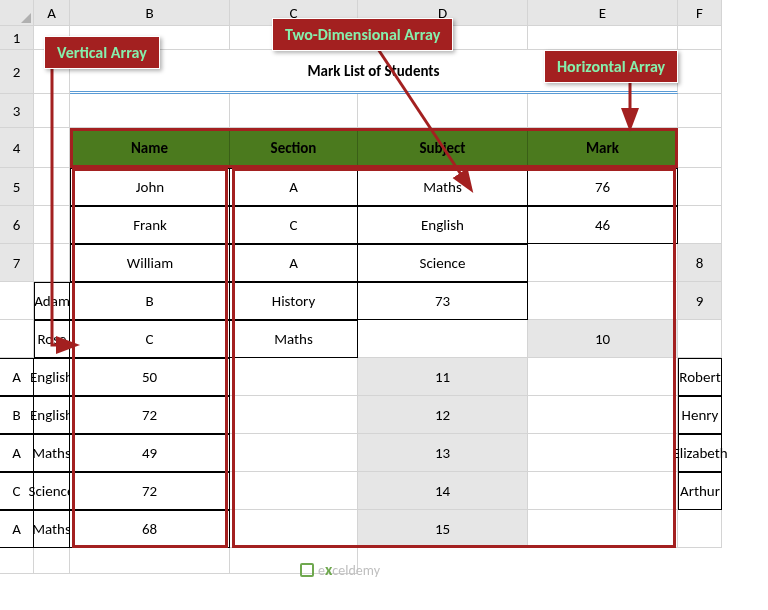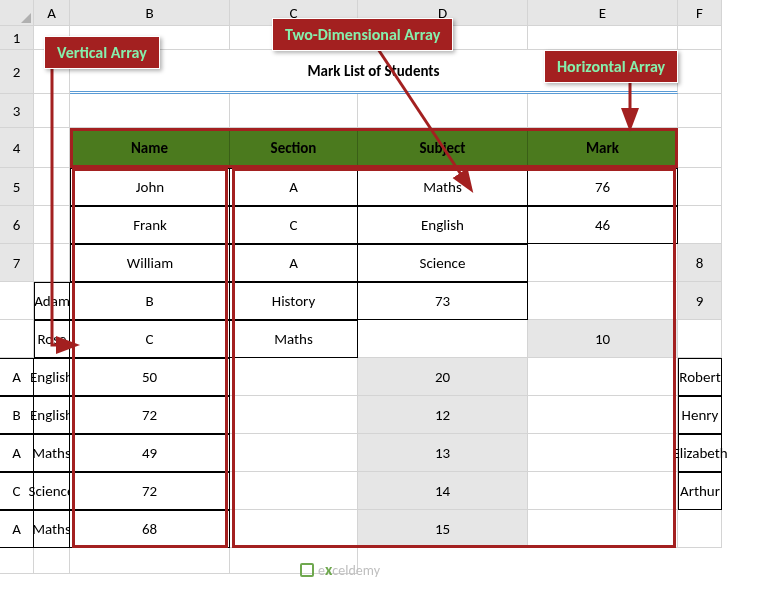--- a/index.html
+++ b/index.html
@@ -182,21 +182,21 @@
     <div class="tcell first-col">Rose</div>
     <div class="tcell">C</div>
     <div class="tcell">Maths</div>
     <div></div>
     <div class="rowhead">10</div>
     <div></div>
     <div class="tcell">A</div>
     <div class="tcell">English</div>
     <div class="tcell">50</div>
     <div></div>
-    <div class="rowhead">20</div>
+    <div class="rowhead">11</div>
     <div></div>
     <div class="tcell first-col">Robert</div>
     <div class="tcell">B</div>
     <div class="tcell">English</div>
     <div class="tcell">72</div>
     <div></div>
     <div class="rowhead">12</div>
     <div></div>
     <div class="tcell first-col">Henry</div>
     <div class="tcell">A</div>

